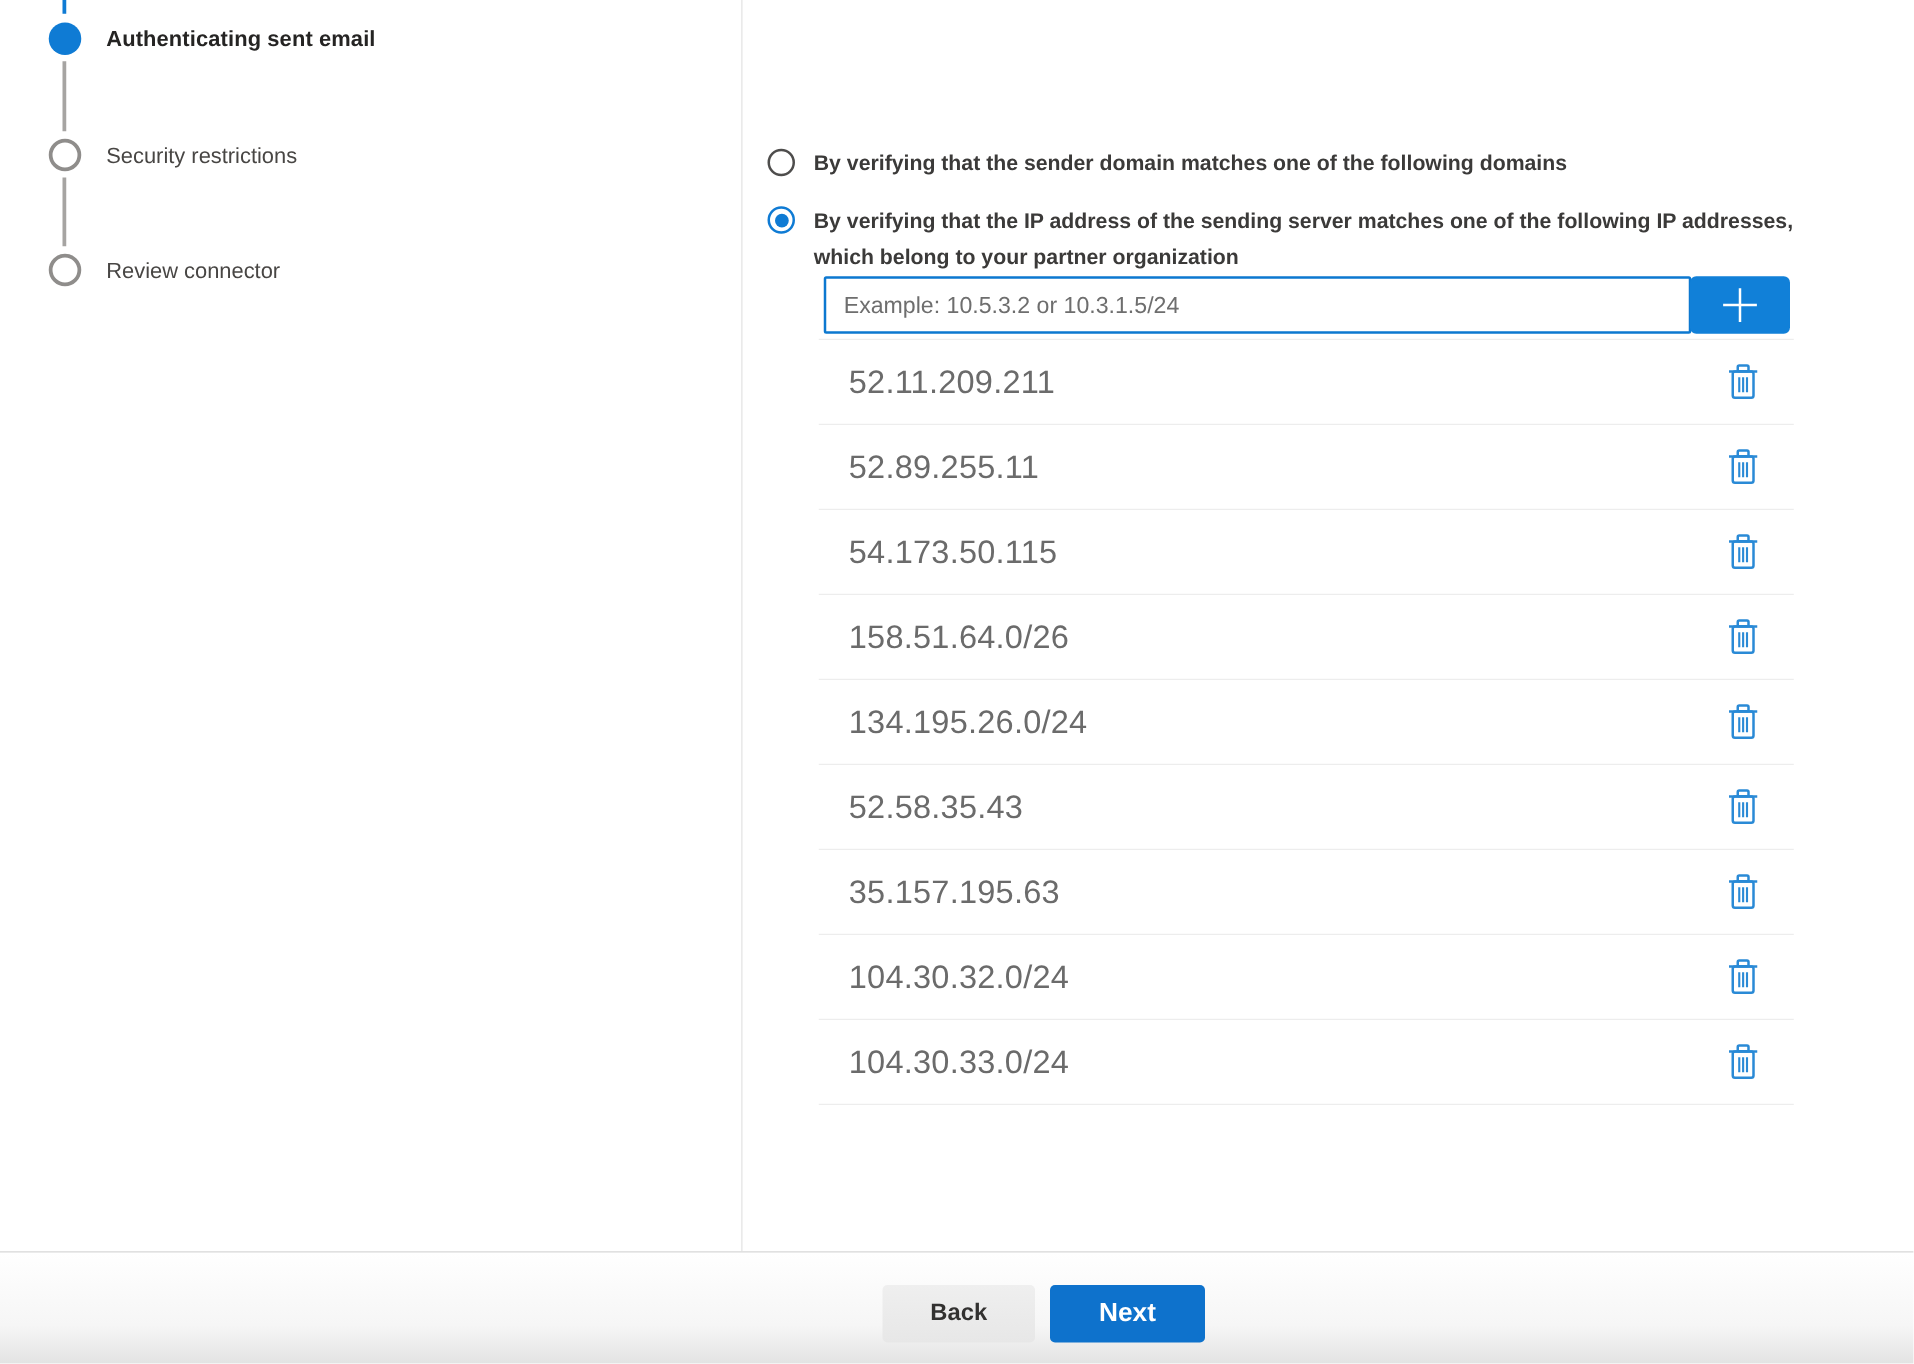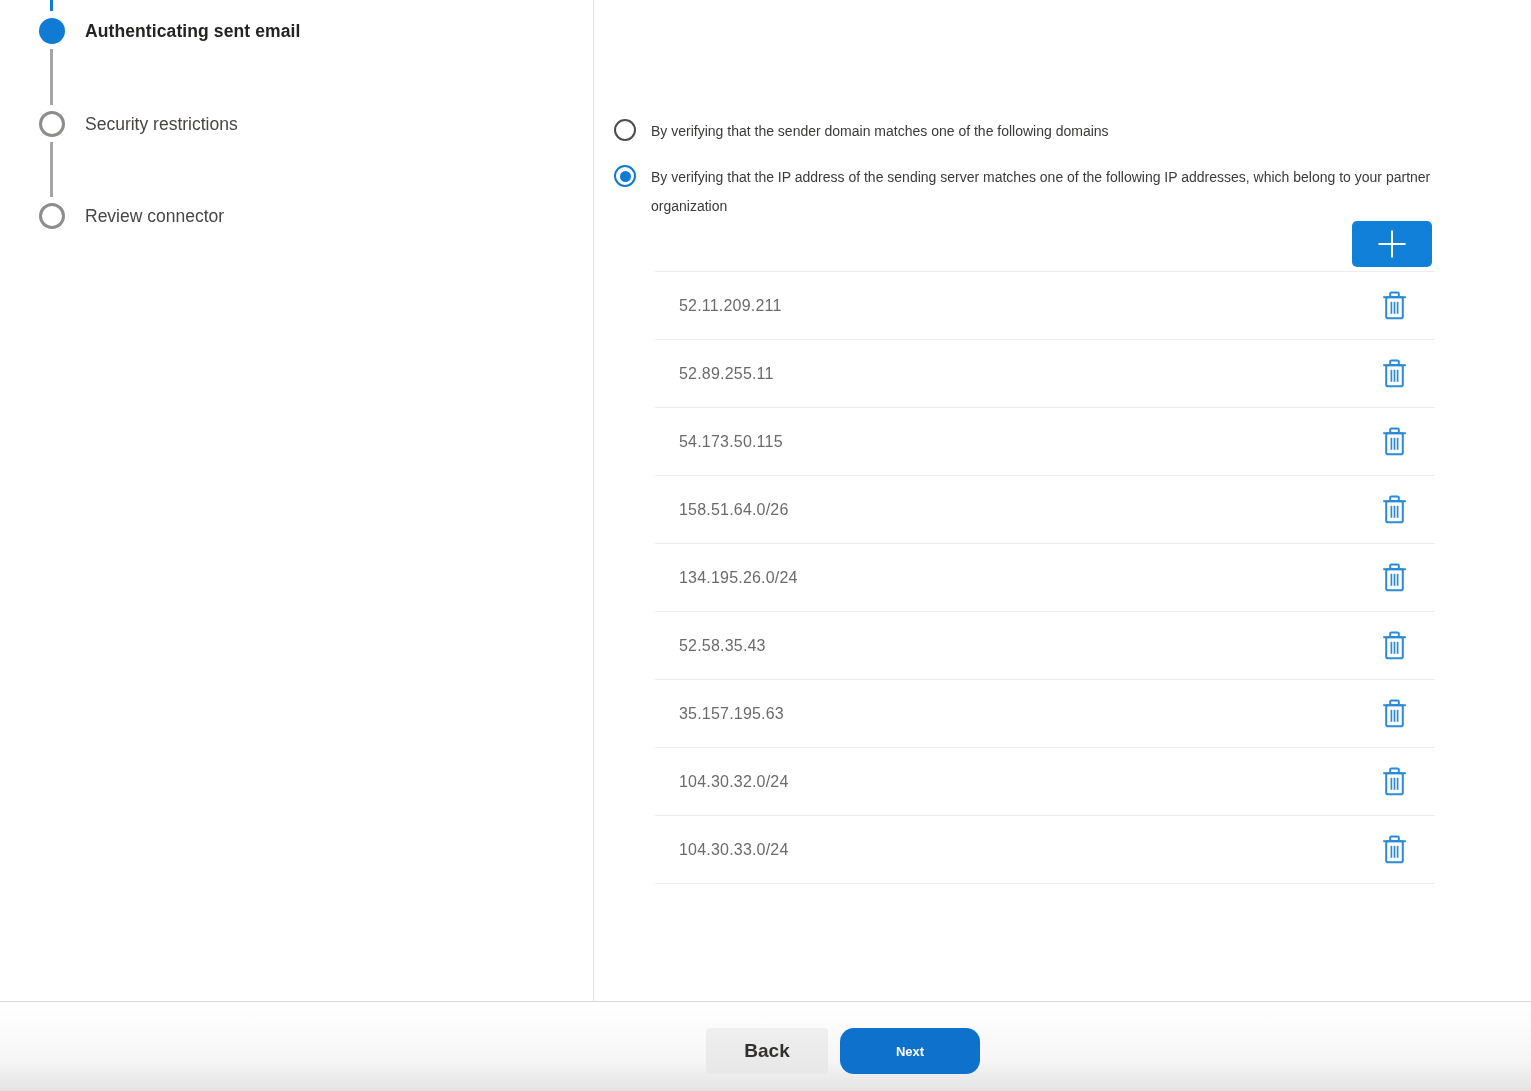--- a/index.html
+++ b/index.html
@@ -28,49 +28,49 @@
   .intro { position:absolute; left:617px; top:16px; width:912px; font-size:19.5px;
            line-height:28.5px; color:#3b3a39; }
   .option { position:absolute; left:614px; display:flex; align-items:flex-start; cursor:pointer; }
   .option-1 { top:117px; }
   .option-2 { top:163px; }
   .radio { width:22px; height:22px; border-radius:50%; border:2px solid #4e4d4c;
            background:#fff; flex:0 0 auto; margin-top:2px; position:relative; }
   .radio-selected { border-color:#0f7bd4; }
   .radio-selected::after { content:""; position:absolute; left:50%; top:50%;
            width:11px; height:11px; margin:-5.5px 0 0 -5.5px; border-radius:50%; background:#0f7bd4; }
-  .option-label { margin-left:15px; font-size:14px; line-height:28.5px; color:#3b3a39; width:822px; }
+  .option-label { margin-left:15px; font-size:17px; line-height:28.5px; color:#3b3a39; width:822px;font-weight:bold; }
 
   .ip-input { position:absolute; left:659px; top:221px; width:694px; height:46px;
               border:2px solid #0c78d0; border-radius:2px; padding:0 14px;
               font-family:"Liberation Sans", sans-serif; font-size:18.5px; color:#444; outline:none; }
   .ip-input::placeholder { color:#6e6e6e; opacity:1; }
   .add-btn { position:absolute; left:1352px; top:221px; width:80px; height:46px;
              background:#1180d8; border:none; border-radius:5px; cursor:pointer;
              display:flex; align-items:center; justify-content:center; }
 
   .ip-list { position:absolute; left:655px; top:271px; width:780px; list-style:none;
              border-top:1px solid #ededed; }
   .ip-row { height:68px; display:flex; align-items:center; justify-content:space-between;
             border-bottom:1px solid #ededed; }
-  .ip-text { padding-left:24px; font-size:16px; color:#6b6b6b; letter-spacing:0.2px; }
+  .ip-text { padding-left:24px; font-size:26px; color:#6b6b6b; letter-spacing:0.2px; }
   .trash-btn { margin-right:26px; background:none; border:none; cursor:pointer;
                padding:2px; display:flex; align-items:center; }
 
   
   .footer { position:absolute; left:0; top:1001px; width:1531px; height:90px;
             border-top:1px solid #d8d8d8;
             background:linear-gradient(180deg,#ffffff 0%,#f6f6f6 65%,#e3e3e3 100%); }
   .back-btn { position:absolute; left:706px; top:26px; width:122px; height:46px;
               background:linear-gradient(180deg,#efefef,#e7e7e7); border:none; border-radius:4px;
               font-family:"Liberation Sans", sans-serif; font-size:19px; font-weight:600;
               color:#323130; cursor:pointer; }
-  .next-btn { position:absolute; left:840px; top:26px; width:140px; height:46px;
-              background:#0e72cc; border:none; border-radius:14px;
-              font-family:"Liberation Sans", sans-serif; font-size:13px; font-weight:600;
+  .next-btn { position:absolute; left:840px; top:26px; width:124px; height:46px;
+              background:#0e72cc; border:none; border-radius:4px;
+              font-family:"Liberation Sans", sans-serif; font-size:21px; font-weight:600;
               color:#ffffff; cursor:pointer; }
 </style>
 </head>
 <body>
 
 <div class="page">
 
   <aside class="stepper-panel">
     <div class="track track-top"></div>
     <div class="track track-1"></div>
@@ -97,20 +97,21 @@
     <div class="option option-1">
       <span class="radio"></span>
       <span class="option-label">By verifying that the sender domain matches one of the following domains</span>
     </div>
 
     <div class="option option-2">
       <span class="radio radio-selected"></span>
       <span class="option-label">By verifying that the IP address of the sending server matches one of the following IP addresses, which belong to your partner organization</span>
     </div>
 
+    <input class="ip-input" type="text" placeholder="Example: 10.5.3.2 or 10.3.1.5/24" style="">
 
     <button class="add-btn">
       <svg width="34" height="34" viewBox="0 0 34 34">
         <path d="M17 3.5 V30.5 M3.5 17 H30.5" stroke="#ffffff" stroke-width="2" fill="none"></path>
       </svg>
     </button>
 
     <ul class="ip-list">
 
         <li class="ip-row">

